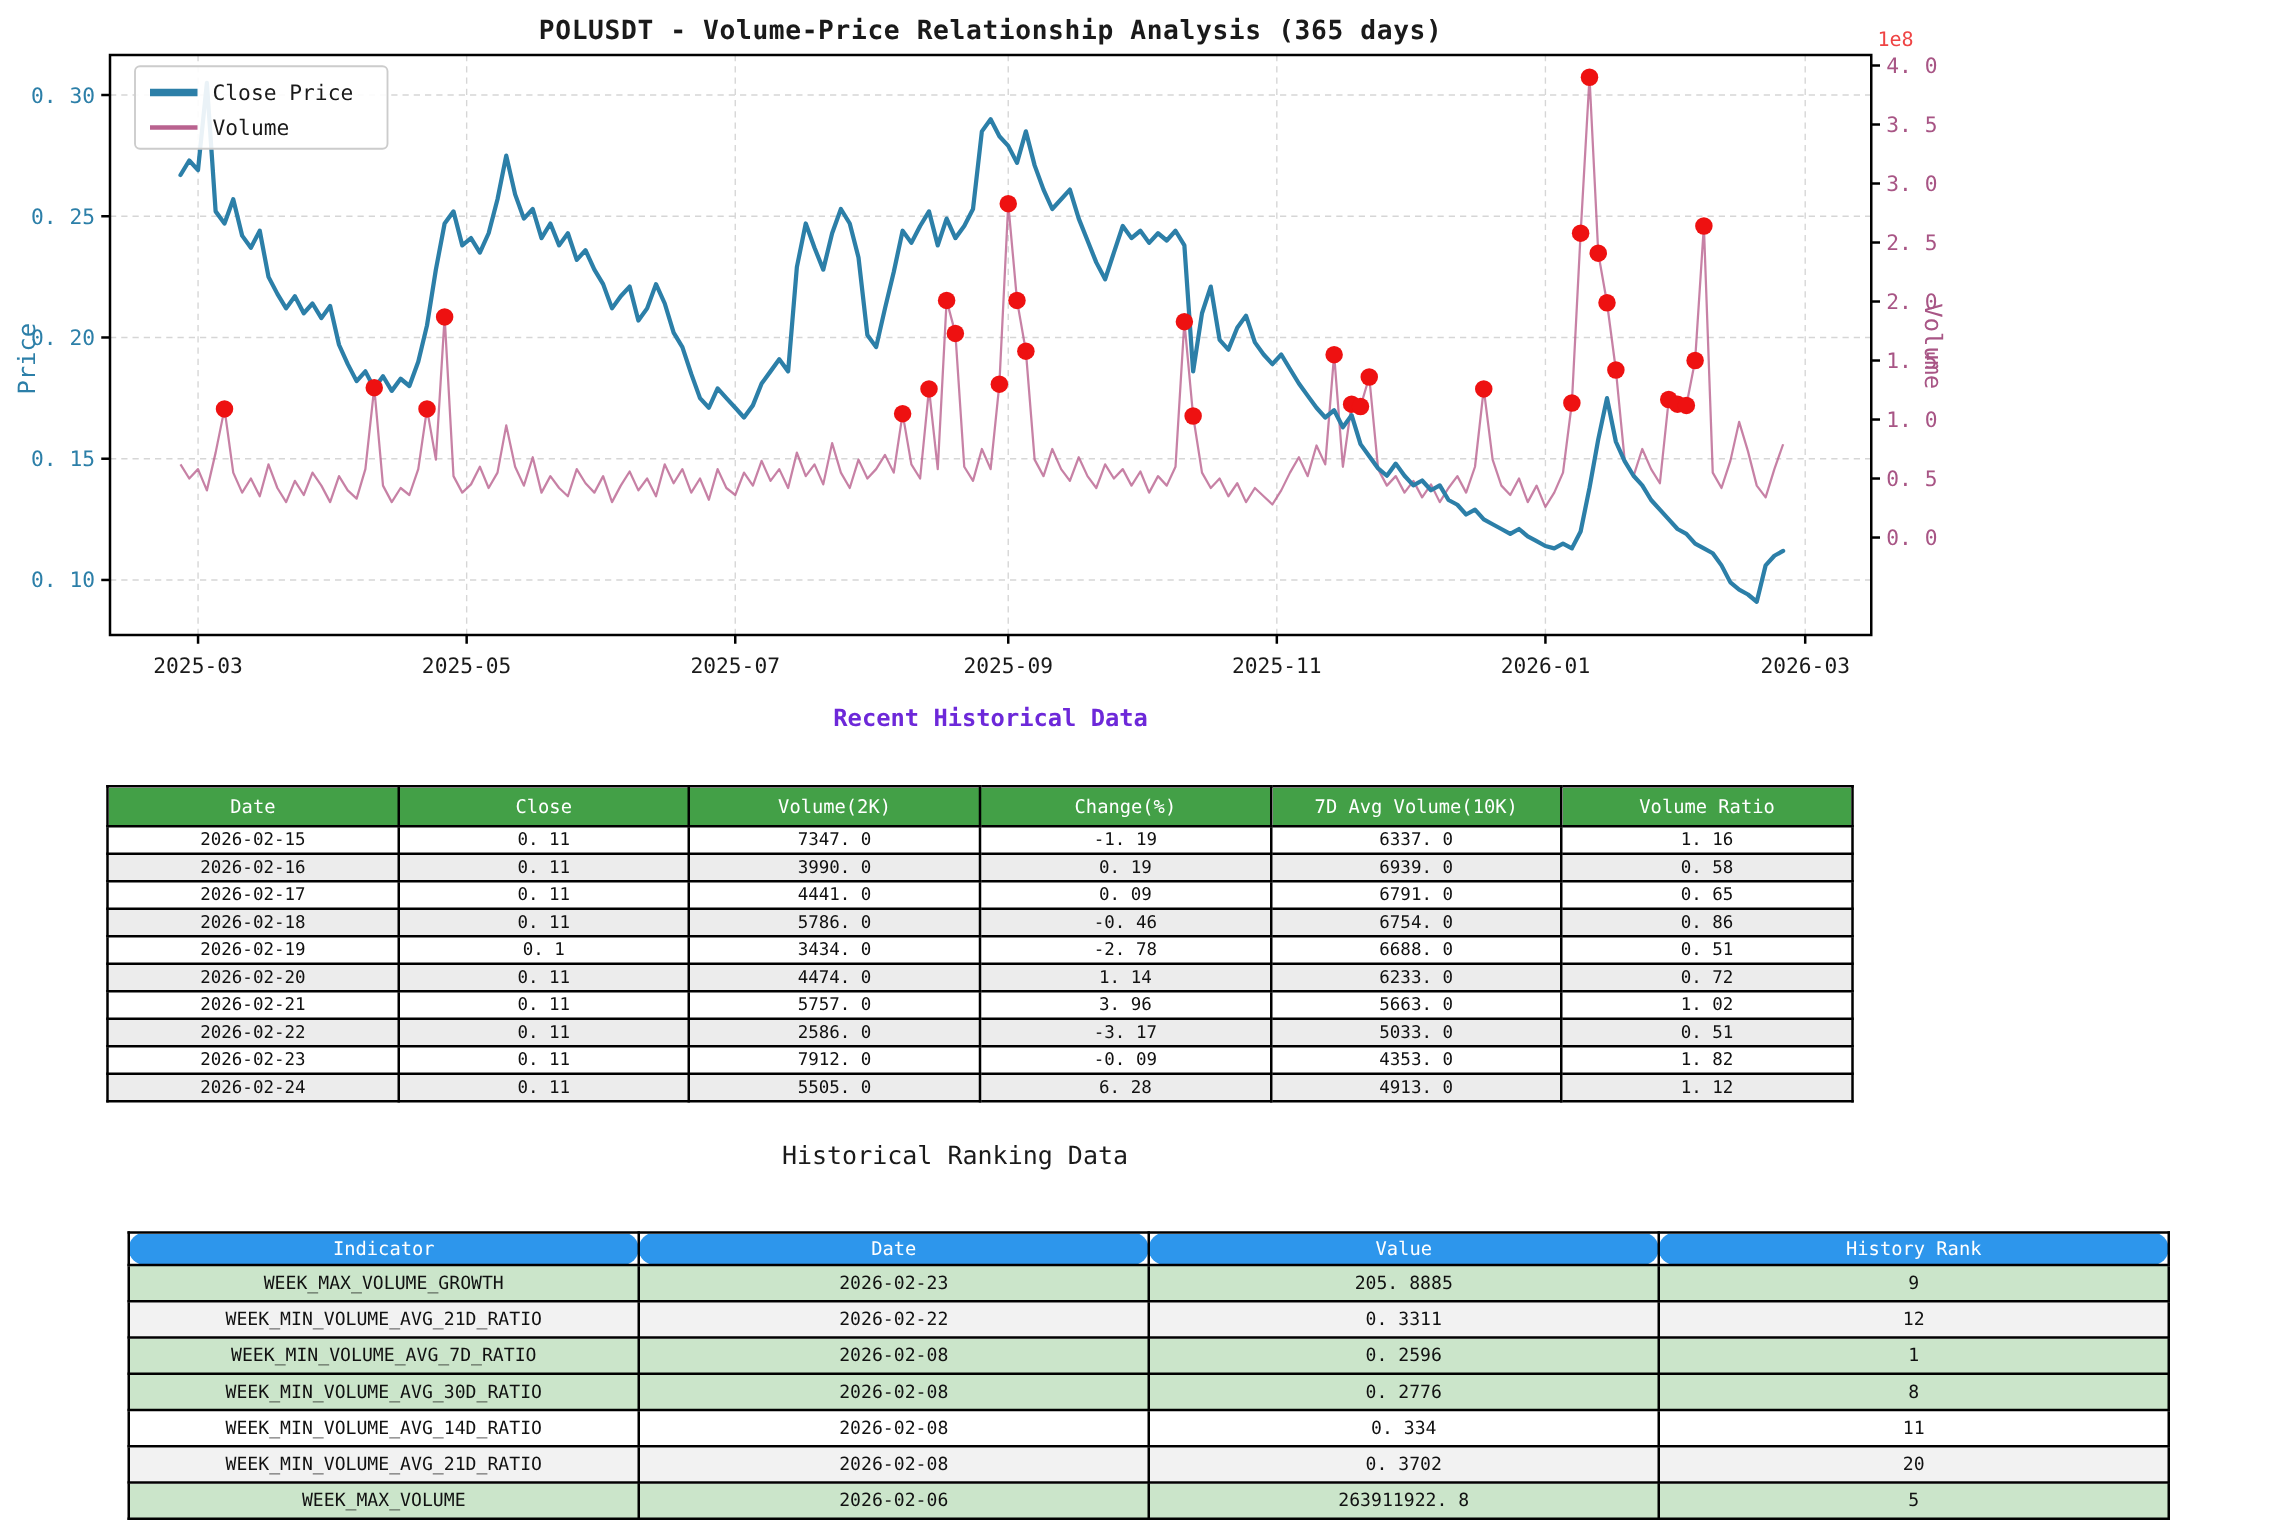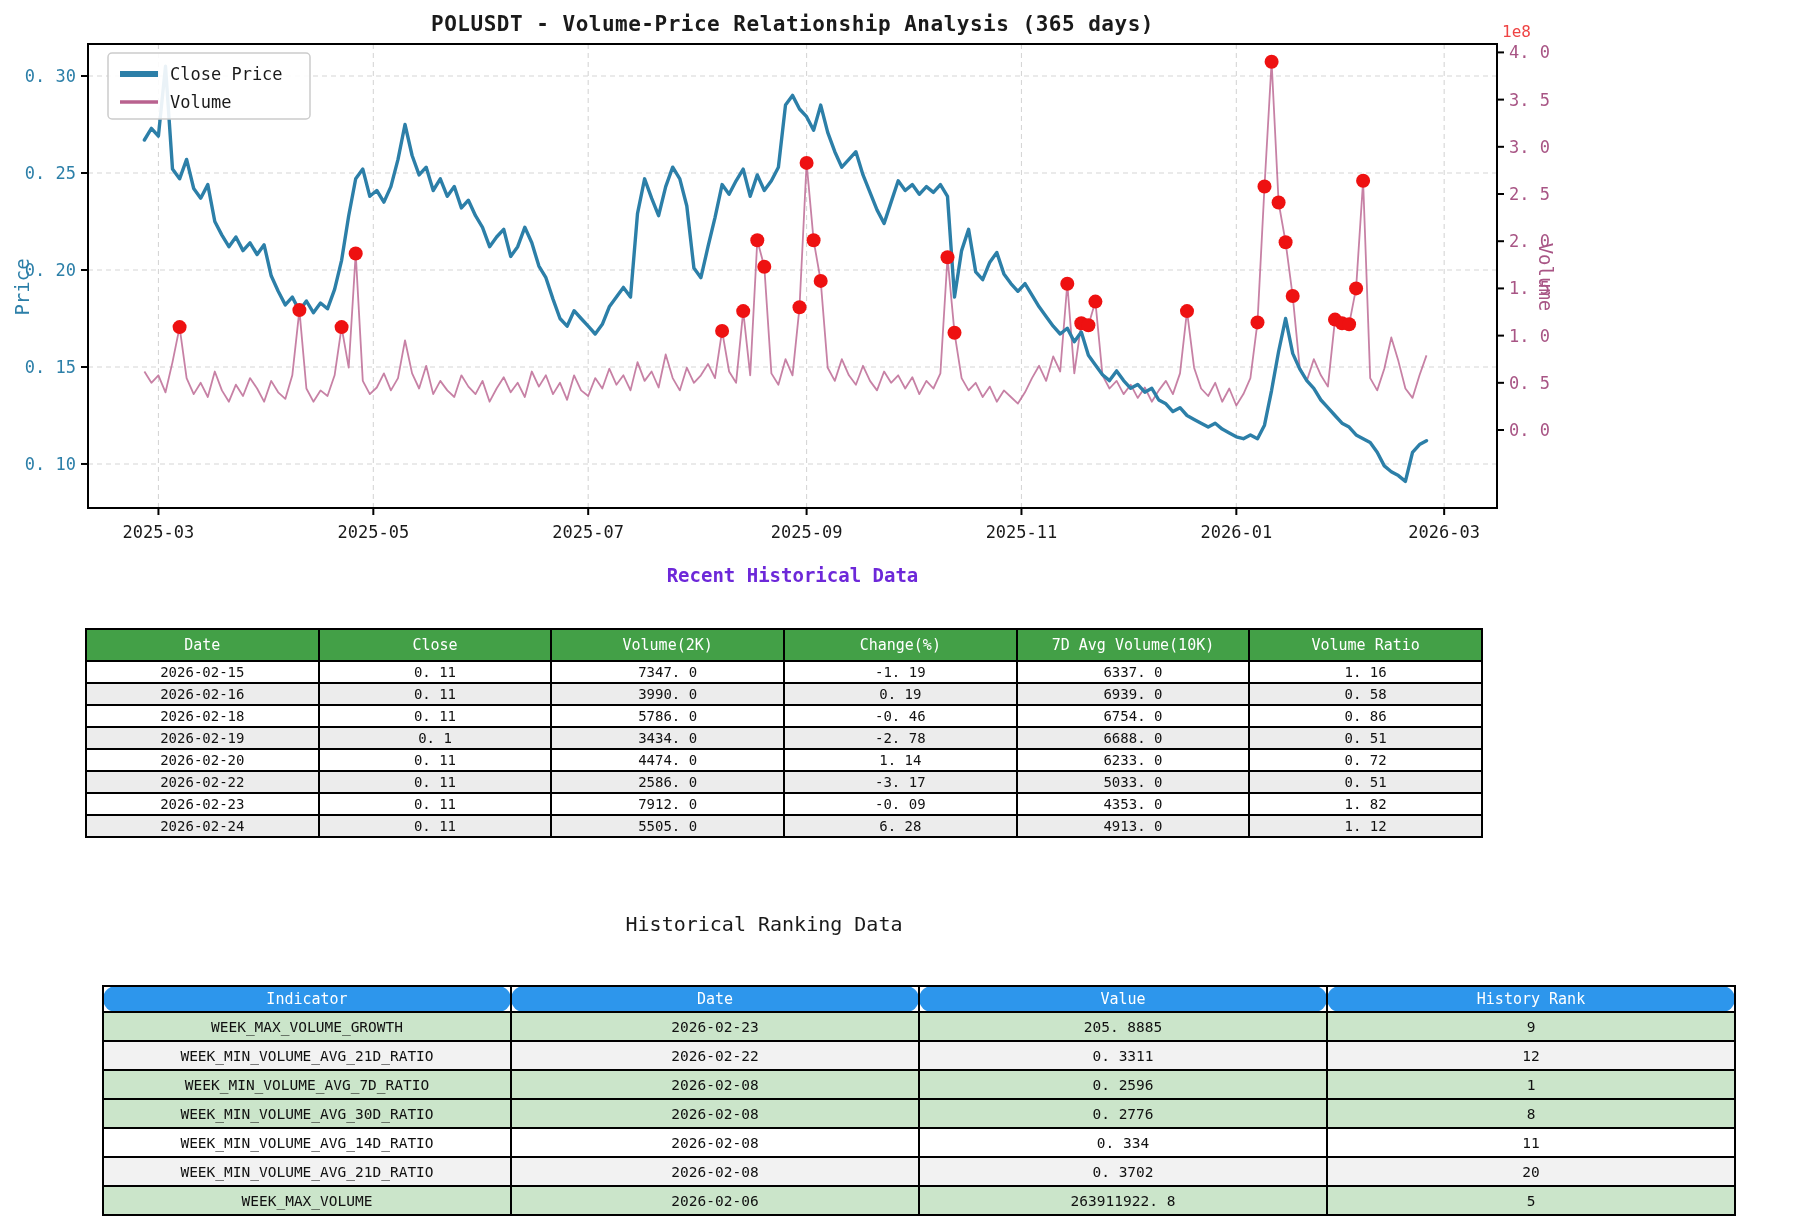--- a/index.html
+++ b/index.html
@@ -164,20 +164,28 @@
           </tr>
           <tr>
             <td>2026-02-16</td>
             <td>0. 11</td>
             <td>3990. 0</td>
             <td>0. 19</td>
             <td>6939. 0</td>
             <td>0. 58</td>
           </tr>
           <tr>
+            <td>2026-02-17</td>
+            <td>0. 11</td>
+            <td>4441. 0</td>
+            <td>0. 09</td>
+            <td>6791. 0</td>
+            <td>0. 65</td>
+          </tr>
+          <tr>
             <td>2026-02-18</td>
             <td>0. 11</td>
             <td>5786. 0</td>
             <td>-0. 46</td>
             <td>6754. 0</td>
             <td>0. 86</td>
           </tr>
           <tr>
             <td>2026-02-19</td>
             <td>0. 1</td>
@@ -186,20 +194,28 @@
             <td>6688. 0</td>
             <td>0. 51</td>
           </tr>
           <tr>
             <td>2026-02-20</td>
             <td>0. 11</td>
             <td>4474. 0</td>
             <td>1. 14</td>
             <td>6233. 0</td>
             <td>0. 72</td>
+          </tr>
+          <tr>
+            <td>2026-02-21</td>
+            <td>0. 11</td>
+            <td>5757. 0</td>
+            <td>3. 96</td>
+            <td>5663. 0</td>
+            <td>1. 02</td>
           </tr>
           <tr>
             <td>2026-02-22</td>
             <td>0. 11</td>
             <td>2586. 0</td>
             <td>-3. 17</td>
             <td>5033. 0</td>
             <td>0. 51</td>
           </tr>
           <tr>

